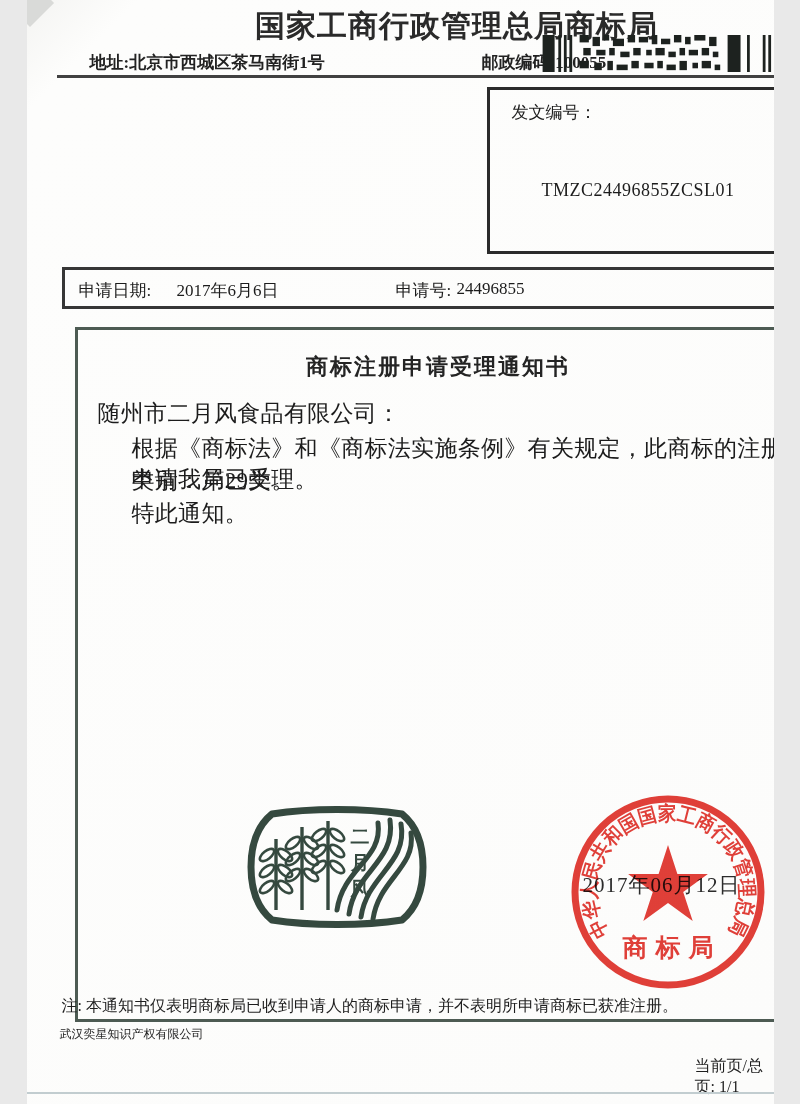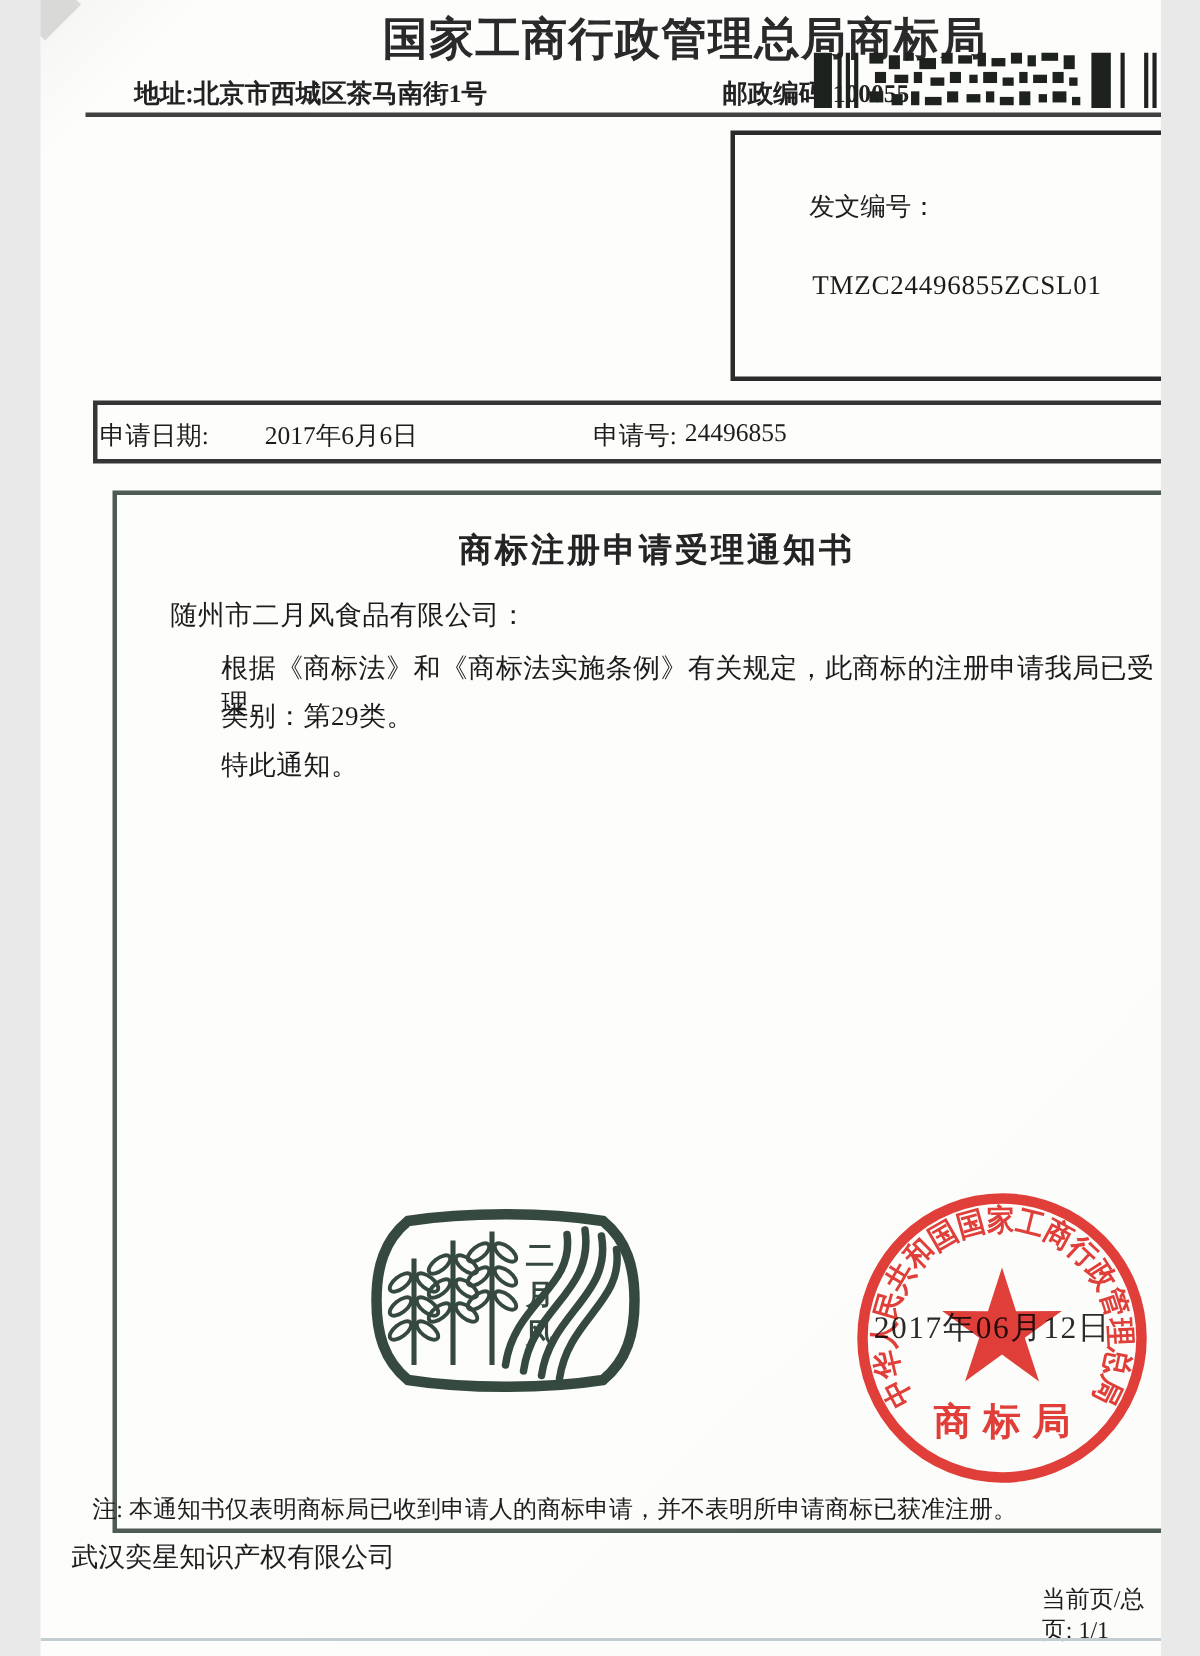--- a/index.html
+++ b/index.html
@@ -25,28 +25,28 @@
   .app-box       { left:35px; top:267px; width:728px; height:42px; border-width:3px; border-color:#363636; }
   .main-box      { left:48px; top:327px; width:727px; height:695px; border:3px solid #4d5b53; }
 
   .fld { font-size:17px; font-weight:500; color:#1c1c1c; }
   .docnum-value { font-size:18px; letter-spacing:.5px; font-weight:500; }
 
   .notice-title {
     left:0; top:22px; width:100%; text-align:center;
     font-size:22px; font-weight:600; letter-spacing:2px; color:#242424;
   }
-  .body-text { font-size:18px; font-weight:500; color:#1c1c1c; letter-spacing:.3px;margin-left:16px; }
+  .body-text { font-size:23px; font-weight:500; color:#1c1c1c; letter-spacing:.3px; }
 
   .date-stamp { left:556px; top:871px; font-size:21px; letter-spacing:1px; color:#2b2b2b; font-weight:500; }
 
   .seal-svg { left:541px; top:792px; mix-blend-mode:multiply; opacity:.93; }
   .logo-svg { left:215px; top:805px; }
 
-  .footer-agency { left:21px; top:1026px; font-size:18px; font-weight:500; }
+  .footer-agency { left:33px; top:1026px; font-size:12px; font-weight:500; }
   .footer-note   { left:35px; top:996px; font-size:16px; font-weight:500; }
   .page-indicator{ left:632px; top:1056px; font-size:16px; font-weight:500;padding-left:36px; }
   .page-bottom-edge { left:0; top:1092px; width:800px; height:2px; background:#c2cdd0; }
   .corner-artifact { left:-14px; top:-14px; width:34px; height:34px; background:#d9dad8; transform:rotate(45deg); }
 </style>
 </head>
 <body>
 
 <div class="page">
 
@@ -103,26 +103,26 @@
       <rect x="238" y="0" width="3" height="40"></rect>
       <rect x="244" y="0" width="3" height="40"></rect>
       <rect x="250" y="0" width="3" height="40"></rect>
     </g>
   </svg>
 
   <div class="abs header-rule"></div>
 
 
   <div class="abs box docnum-box">
-    <div class="abs fld" style="left:22px; top:36px;margin-left:28px;">发文编号：</div>
+    <div class="abs fld" style="left:22px; top:11px;">发文编号：</div>
     <div class="abs fld docnum-value" style="left:52px; top:90px;">TMZC24496855ZCSL01</div>
   </div>
 
   <div class="abs box app-box">
-    <span class="abs fld" style="left:2px; top:9px;">申请日期:</span>
+    <span class="abs fld" style="left:14px; top:9px;">申请日期:</span>
     <span class="abs fld" style="left:112px; top:9px;">2017年6月6日</span>
     <span class="abs fld" style="left:331px; top:9px;">申请号:</span>
     <span class="abs fld" style="left:392px; top:9px;">24496855</span>
   </div>
 
   <div class="abs box main-box">
     <div class="abs notice-title">商标注册申请受理通知书</div>
     <div class="abs body-text" style="left:20px; top:68px;">随州市二月风食品有限公司：</div>
     <div class="abs body-text" style="left:54px; top:103px;">根据《商标法》和《商标法实施条例》有关规定，此商标的注册申请我局已受理。</div>
     <div class="abs body-text" style="left:54px; top:135px;">类别：第29类。</div>

